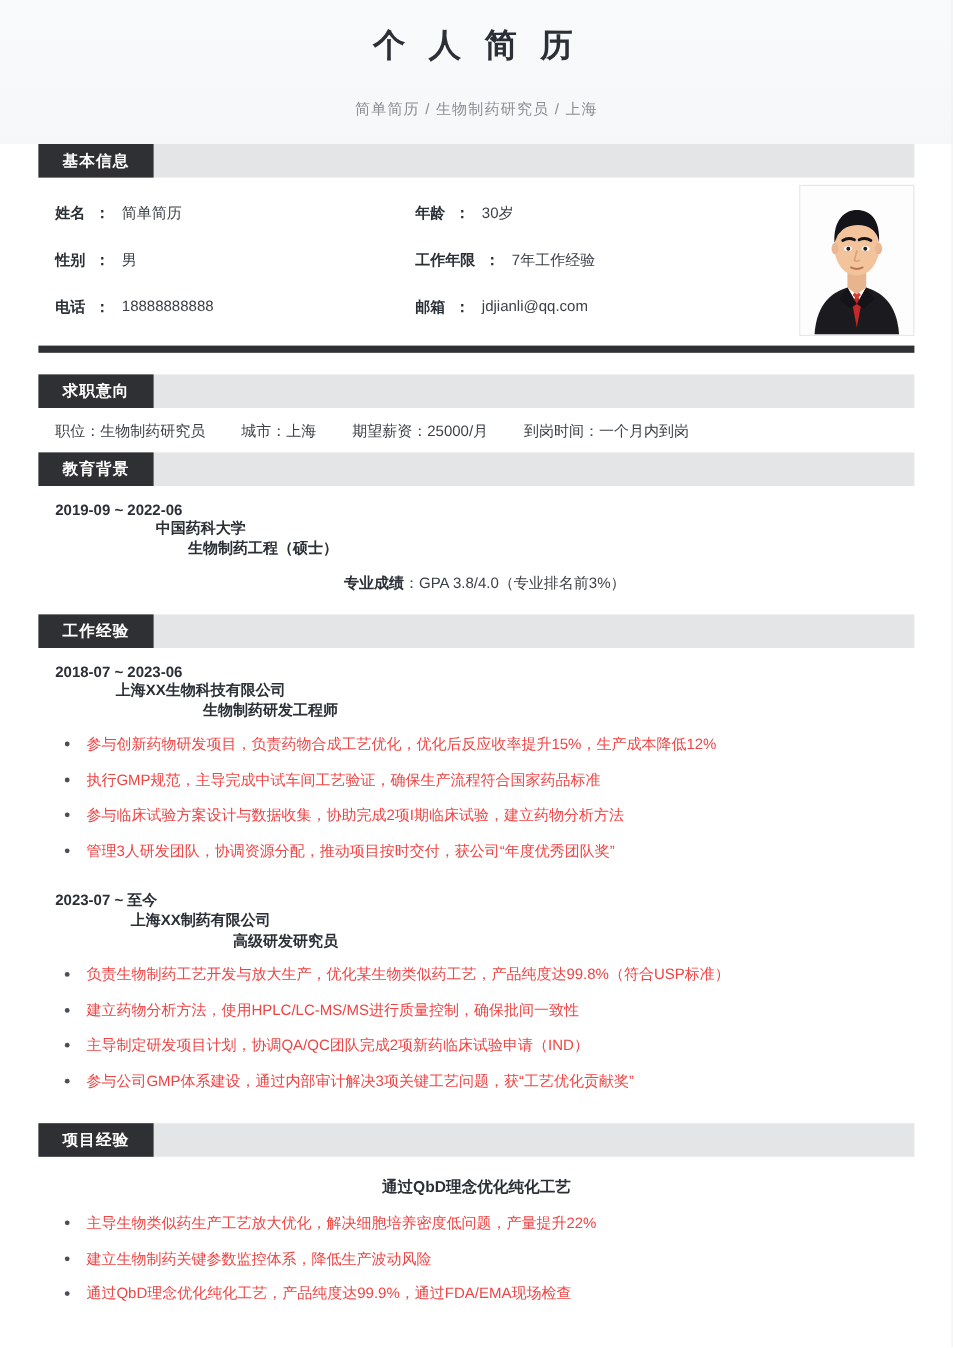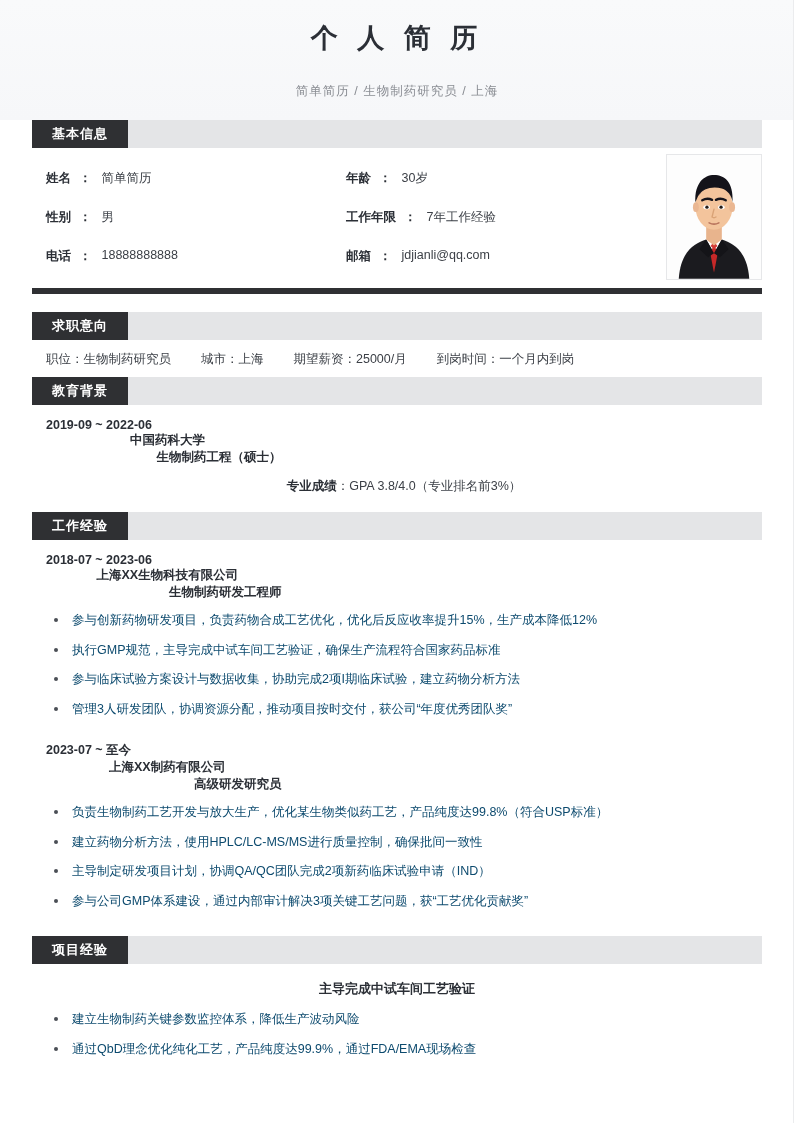--- a/index.html
+++ b/index.html
@@ -151,21 +151,21 @@
   .detail-line b { font-weight: 700; color: #2b2f36; }
 
   ul.bullets {
     list-style: none;
     margin: 10px 0 0;
     padding-left: 22px;
   }
   ul.bullets li {
     position: relative;
     font-size: 12.5px;
-    color: #0c4a6e;
+    color: #ef4444;
     line-height: 1.5;
     padding-left: 18px;
     margin-bottom: 11px;
   }
   ul.bullets li::before {
     content: "";
     position: absolute;
     left: 0;
     top: 7px;
     width: 4px;
@@ -335,20 +335,21 @@
     </ul>
   </div>
 
   <div class="section-bar" style="margin-top:10px;font-family:Liberation Mono, monospace;">
     <div class="section-tab">项目经验</div>
     <div class="section-spacer"></div>
   </div>
 
 
   <div class="project-block">
-    <div class="project-title">主导完成中试车间工艺验证</div>
+    <div class="project-title">通过QbD理念优化纯化工艺</div>
     <ul class="bullets">
+      <li>主导生物类似药生产工艺放大优化，解决细胞培养密度低问题，产量提升22%</li>
       <li>建立生物制药关键参数监控体系，降低生产波动风险</li>
       <li>通过QbD理念优化纯化工艺，产品纯度达99.9%，通过FDA/EMA现场检查</li>
     </ul>
   </div>
 
 </div>
 
 </body></html>

